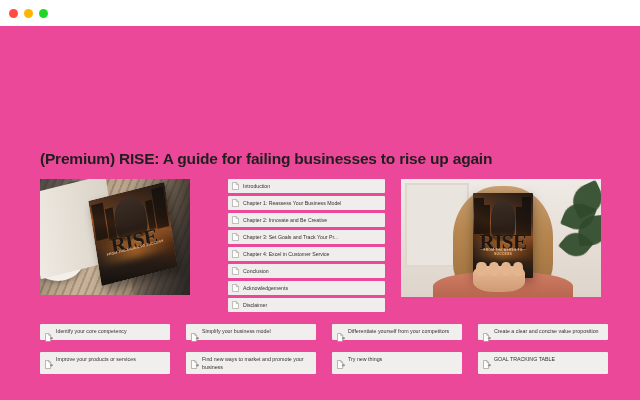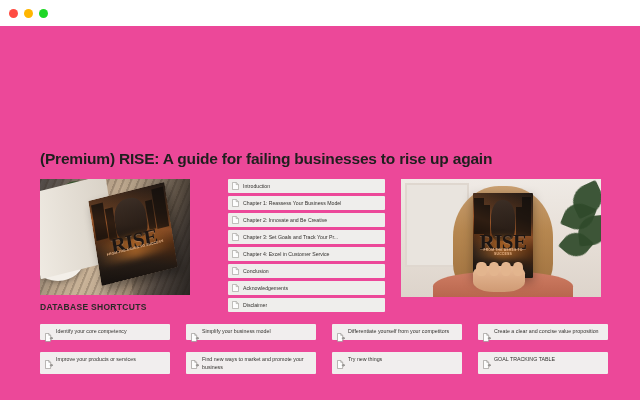--- a/index.html
+++ b/index.html
@@ -535,21 +535,20 @@
             <span class="finger f1"></span>
             <span class="finger f2"></span>
             <span class="finger f3"></span>
             <span class="finger f4"></span>
           </div>
         </div>
       </div>
 
     </div>
 
-    <div class="section-heading">DATABASE SHORTCUTS</div>
 
     <div class="shortcut-grid" id="shortcut-grid">
         <div class="shortcut">
           <span class="shortcut-icon"><svg width="8" height="9" viewBox="0 0 8 9">
               <path d="M0.5 0.5 H3.8 L5.6 2.3 V8.5 H0.5 Z" fill="#fdfdfd" stroke="#8e8c88" stroke-width="0.6"></path>
               <path d="M3.8 0.5 V2.3 H5.6" fill="none" stroke="#8e8c88" stroke-width="0.6"></path>
               <path d="M5.2 5.2 L7.4 5.2 M6.4 4.3 L7.5 5.2 L6.4 6.1" fill="none" stroke="#6f6d6a" stroke-width="0.7" stroke-linecap="round" stroke-linejoin="round"></path>
             </svg></span>
           <span class="shortcut-label">Identify your core competency</span>
         </div>

